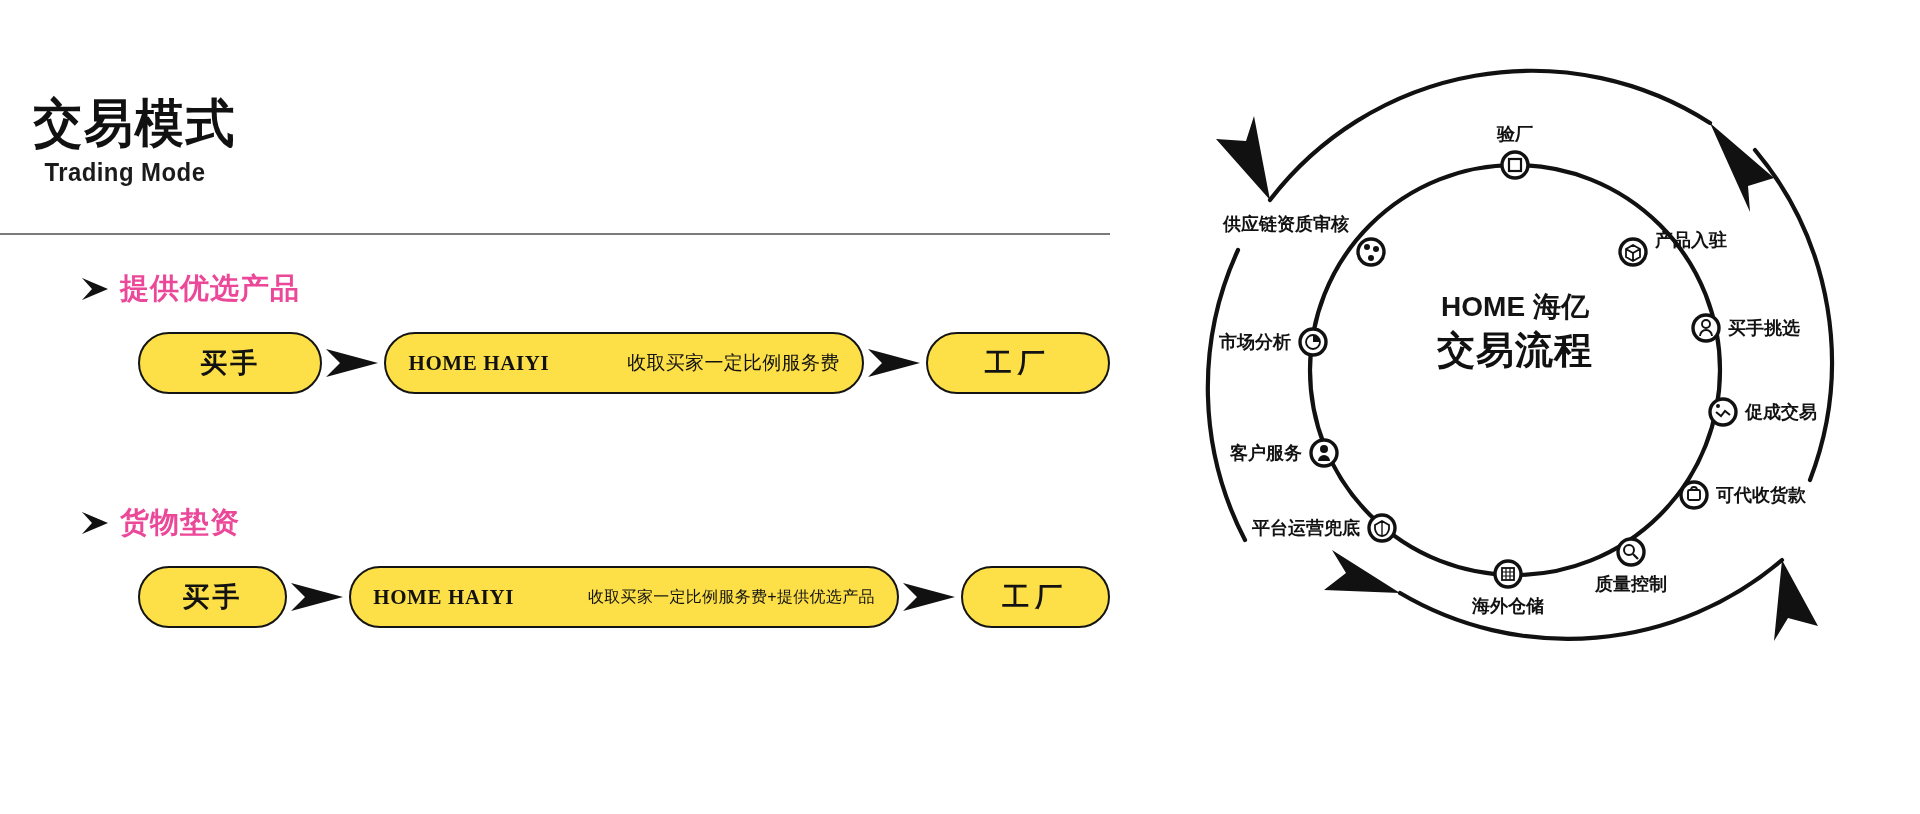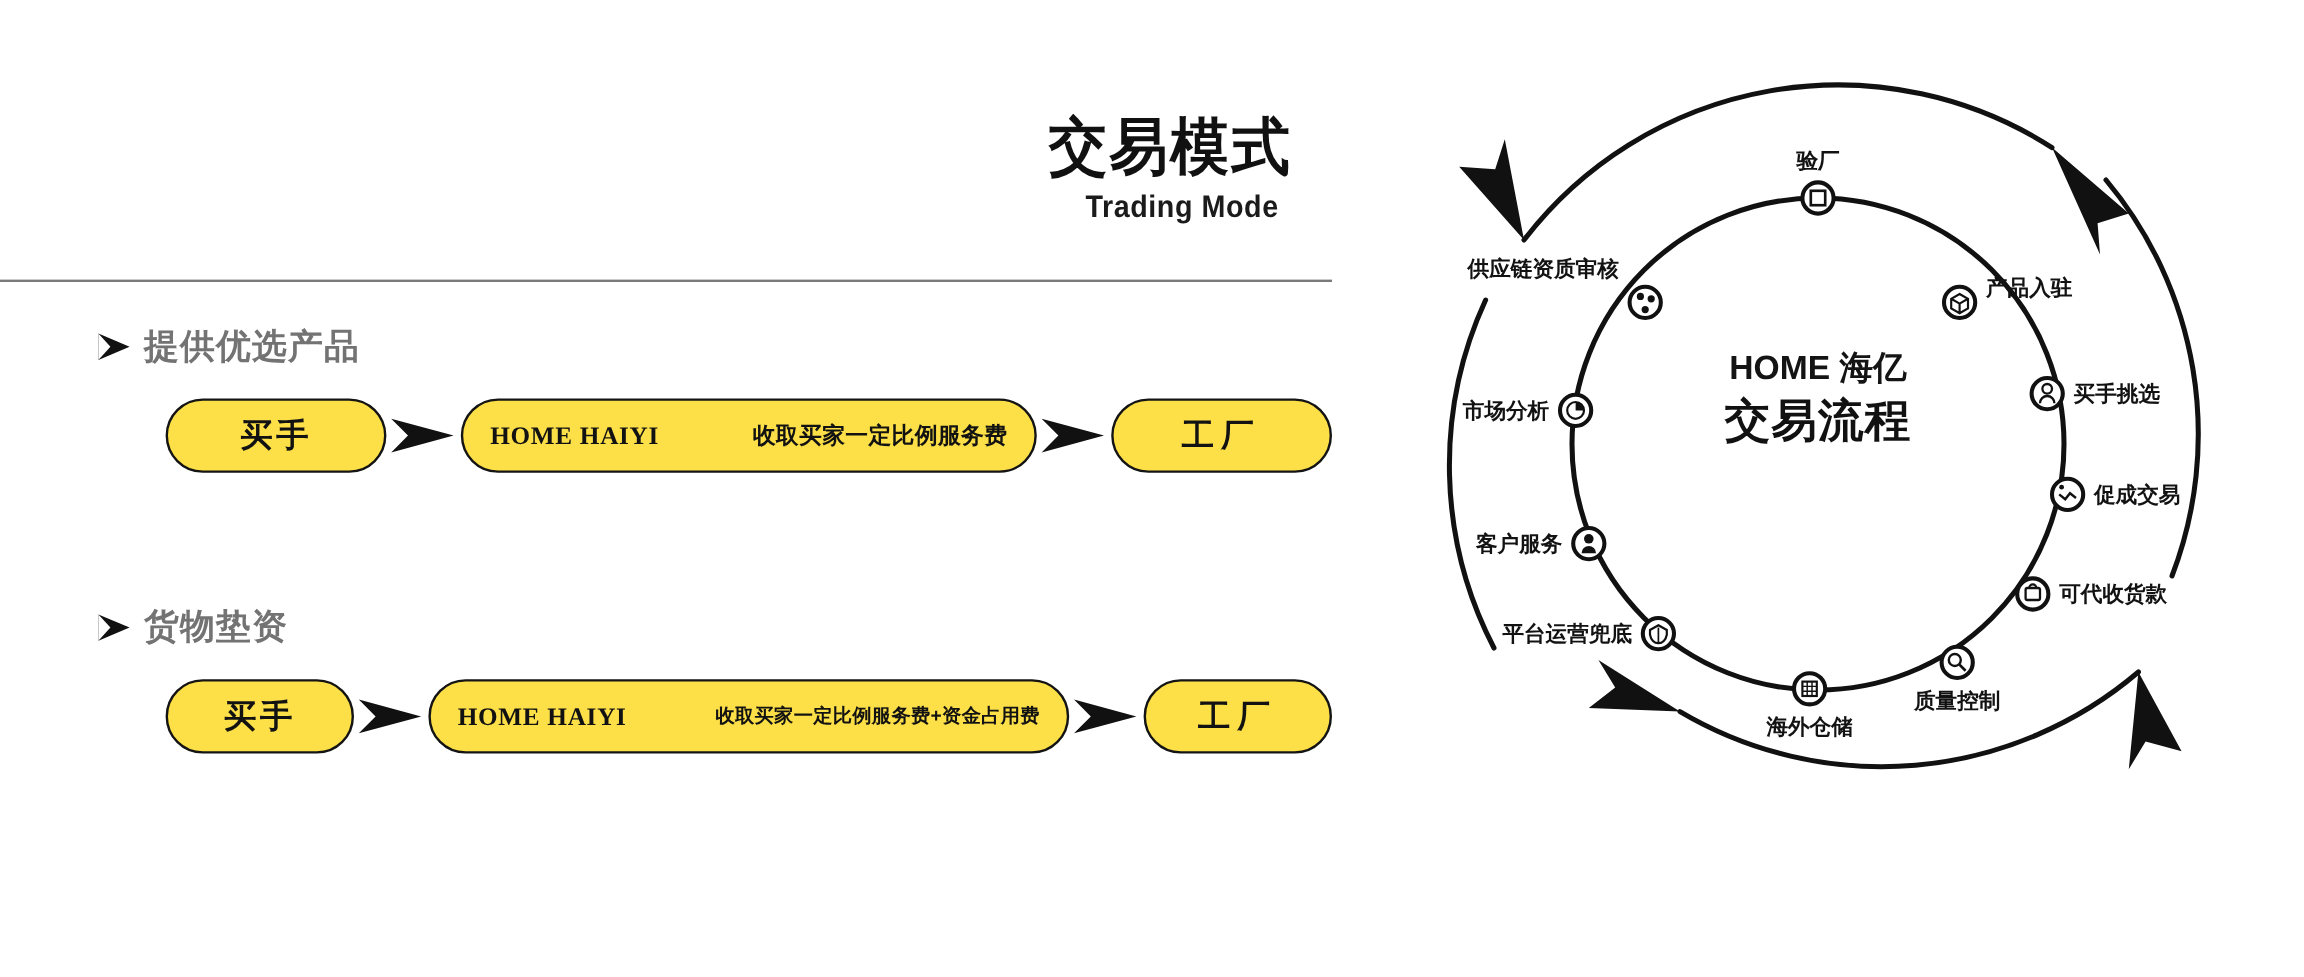--- a/index.html
+++ b/index.html
@@ -9,21 +9,21 @@
     font-family:"Liberation Sans","DejaVu Sans",sans-serif;
     color:#121212;
     overflow:hidden;
     position:relative;
   }
   #root{position:absolute;inset:0;}
 
   
   .left-panel{position:absolute;left:0;top:0;width:1110px;height:814px;}
 
-  .title-block{position:absolute;left:0;top:96px;width:1110px;text-align:right;}
+  .title-block{position:absolute;left:0;top:96px;width:1110px;text-align:left;}
   .title-cn{
     font-size:52px;font-weight:700;letter-spacing:2px;line-height:1.05;
     color:#111;margin:0 0 6px 0;
     transform:scaleX(0.94);
   }
   .title-en{
     font-size:26px;font-weight:700;letter-spacing:.5px;color:#1b1b1b;margin:0;
     transform:scaleX(0.92);
   }
   .title-rule{
@@ -44,38 +44,38 @@
     flex:0 0 auto;
     position:relative;
   }
   .bullet::after{
     content:"";position:absolute;left:-26px;top:-11px;
     width:0;height:0;
     border-left:10px solid #fff;
     border-top:11px solid transparent;
     border-bottom:11px solid transparent;
   }
-  .sec-title{font-size:29px;font-weight:700;letter-spacing:1px;color:#737373;text-align:center;}
+  .sec-title{font-size:29px;font-weight:700;letter-spacing:1px;color:#ec4899;text-align:center;}
 
   
   .flow{display:flex;align-items:center;padding-left:138px;margin-top:22px;}
 
   .pill{
     border:2.6px solid #141414;
     border-radius:34px;
     height:62px;
     display:flex;align-items:center;justify-content:center;
     box-sizing:border-box;
     background:#fde047;
     white-space:nowrap;
   }
   .pill-actor{width:186px;font-size:27px;font-weight:700;letter-spacing:3px;}
   .pill-mid{padding:0 22px;gap:25px;}
   .pill-mid .brand{font-size:21px;font-weight:700;letter-spacing:.6px;font-family:"Liberation Serif","DejaVu Serif",serif;}
-  .pill-mid .desc{font-size:19px;font-weight:700;letter-spacing:.3px;margin-left:18px;padding-left:35px;}
+  .pill-mid .desc{font-size:19px;font-weight:400;letter-spacing:.3px;margin-left:18px;padding-left:35px;}
   .pill-mid.r2 .desc{font-size:16px;margin-left:14px;}
   .pill-factory{width:186px;font-size:27px;font-weight:700;letter-spacing:6px;}
 
   .arrow{
     flex:0 0 auto;
     width:62px;height:40px;
     display:flex;align-items:center;justify-content:center;
   }
   .arrow svg{display:block;}
 
@@ -134,21 +134,21 @@
       </div>
       <div class="flow">
         <div class="pill pill-actor">买手</div>
         <div class="arrow">
           <svg width="62" height="40" viewBox="0 0 62 40" aria-hidden="true">
             <path d="M4 6 L56 20 L4 34 L18 20 Z" fill="#111"></path>
           </svg>
         </div>
         <div class="pill pill-mid r2">
           <span class="brand">HOME HAIYI</span>
-          <span class="desc">收取买家一定比例服务费+资金占用费</span>
+          <span class="desc">收取买家一定比例服务费+提供优选产品</span>
         </div>
         <div class="arrow">
           <svg width="62" height="40" viewBox="0 0 62 40" aria-hidden="true">
             <path d="M4 6 L56 20 L4 34 L18 20 Z" fill="#111"></path>
           </svg>
         </div>
         <div class="pill pill-factory">工厂</div>
       </div>
     </div>
 

